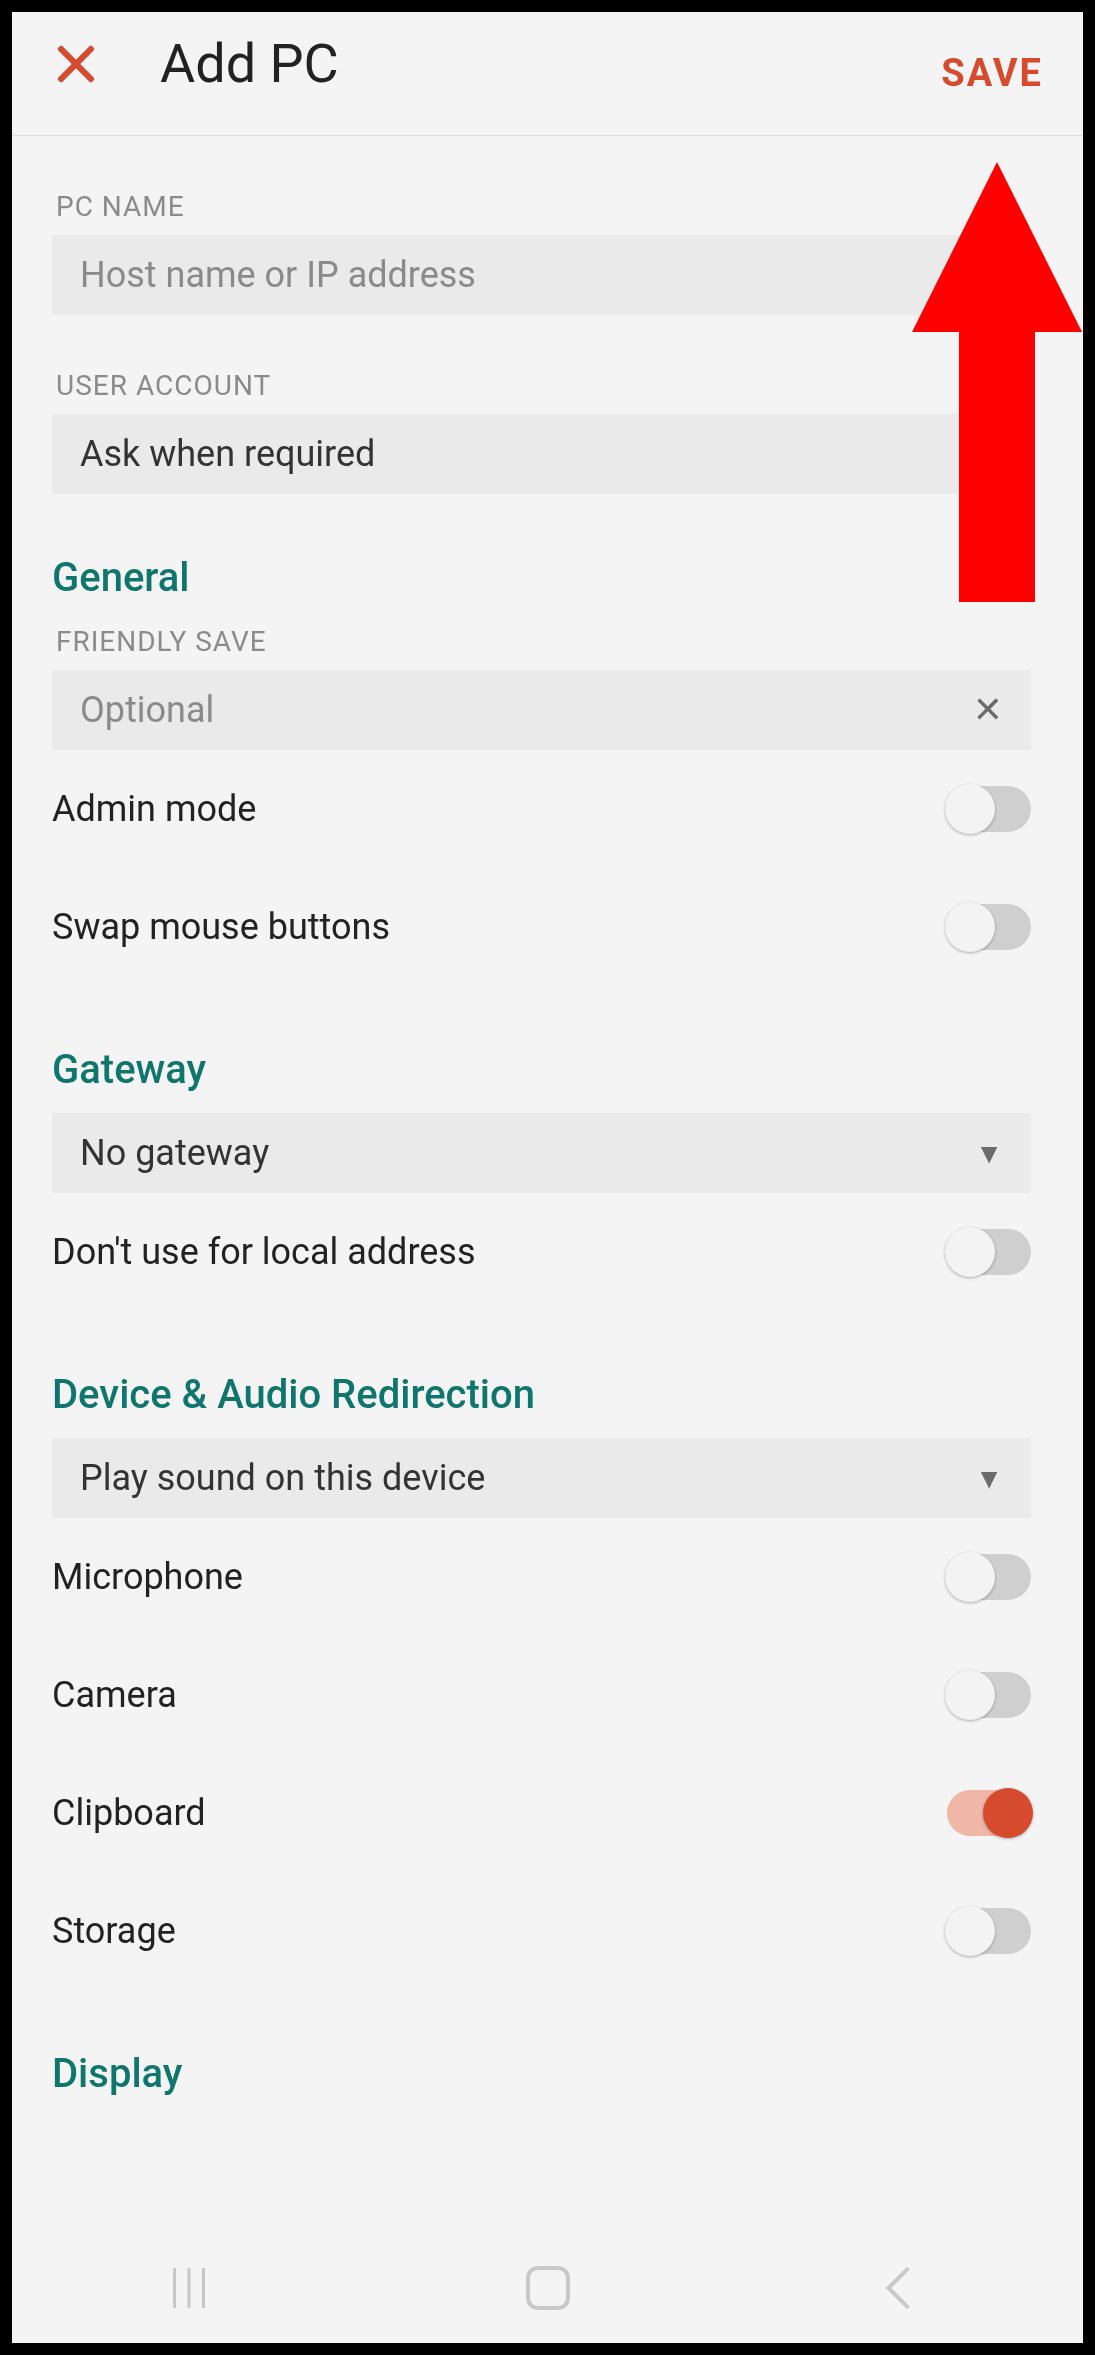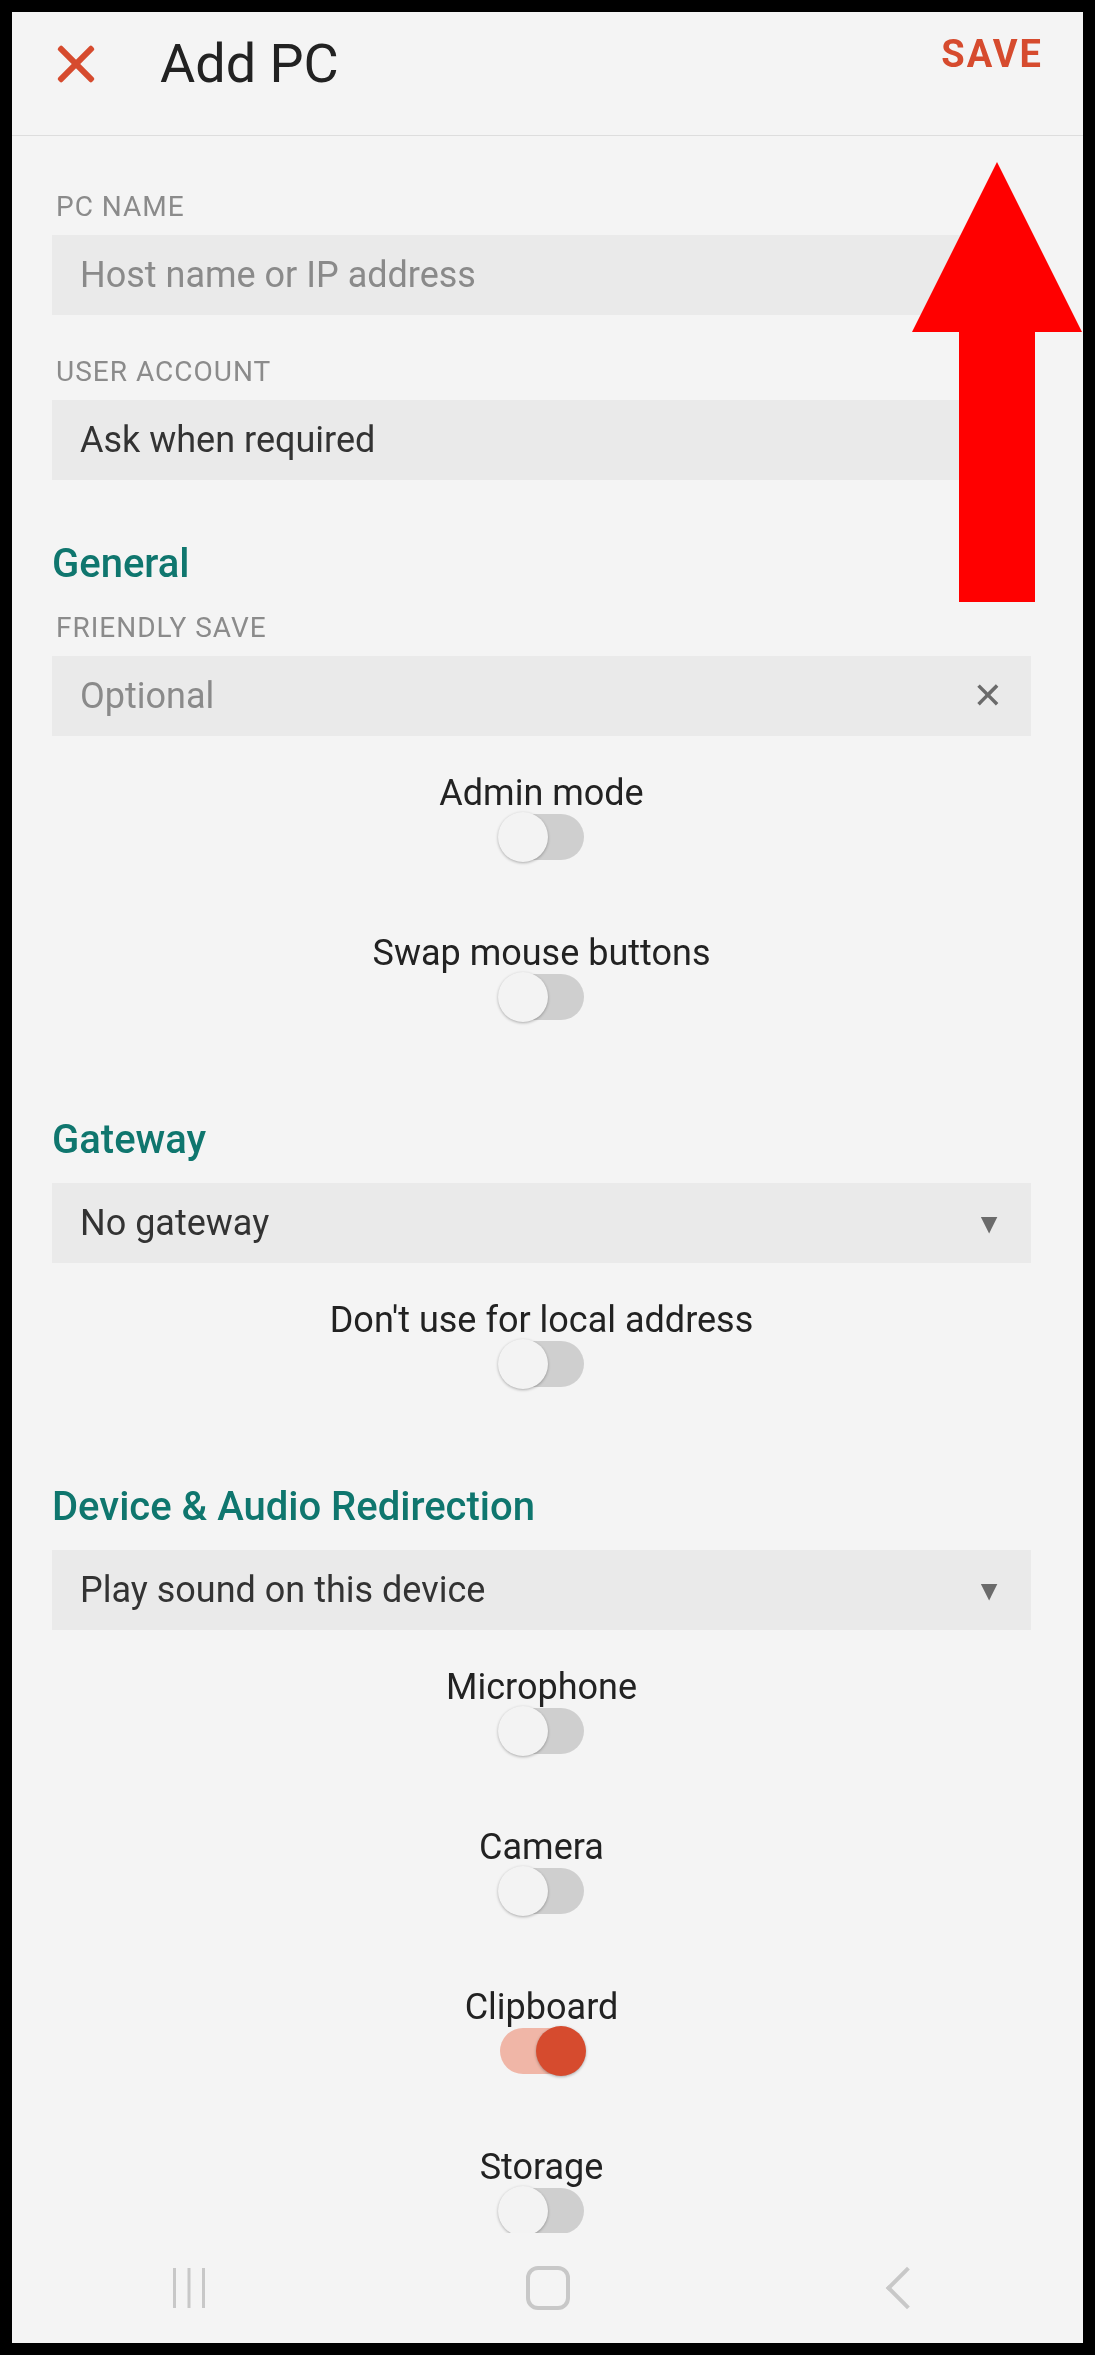--- a/index.html
+++ b/index.html
@@ -47,21 +47,21 @@
     content:""; position:absolute; top:-6px; left:6px; width:12px; height:4px;
     background:#444; border-radius:2px;
   }
   .battery::after {
     content:""; position:absolute; bottom:2px; left:2px; right:2px;
     height:46%; background:#444; border-radius:1px;
   }
 
   
   .app-header {
-    display:flex; align-items:flex-start; justify-content:space-between;
+    display:flex; align-items:flex-end; justify-content:space-between;
     padding: 20px 40px 40px 40px;
     border-bottom:1px solid #ddd;
     background:#f4f4f4;
   }
   .app-header .hleft { display:flex; align-items:center; gap:60px; }
   .close-x {
     width:48px; height:48px; position:relative; cursor:pointer;
   }
   .close-x::before, .close-x::after {
     content:""; position:absolute; left:50%; top:50%;
@@ -84,21 +84,21 @@
   .input-row.placeholder { color:#8a8a8a; }
   .input-row .clear-x, .select-row .chev {
     font-size:36px; color:#6b6b6b;
   }
   .select-row .chev { font-size:28px; }
   .section-title {
     font-size:40px; color:#0f766e; font-weight:500; margin:60px 0 20px 0;
   }
   .toggle-row {
     display:flex; align-items:center; justify-content:space-between;
-    padding:36px 0; font-size:36px; color:#222;flex-direction:column;
+    padding:36px 0; font-size:36px; color:#222;
   }
   .switch {
     width:84px; height:46px; border-radius:23px; background:#cfcfcf;
     position:relative; cursor:pointer;
   }
   .switch .knob {
     position:absolute; top:-2px; left:-2px; width:50px; height:50px;
     background:#f3f3f3; border-radius:50%;
     box-shadow:0 1px 3px rgba(0,0,0,.3);
   }
@@ -150,21 +150,21 @@
   </div>
 
   <div class="content">
 
     <div class="field-label">PC NAME</div>
     <div class="input-row placeholder">
       <span>Host name or IP address</span>
       <span class="clear-x">✕</span>
     </div>
 
-    <div class="field-label" style="margin-top:40px">USER ACCOUNT</div>
+    <div class="field-label" style="margin-top:54px">USER ACCOUNT</div>
     <div class="select-row">
       <span>Ask when required</span>
       <span class="chev">▼</span>
     </div>
 
     <div class="section-title">General</div>
 
     <div class="field-label">FRIENDLY SAVE</div>
     <div class="input-row placeholder">
       <span>Optional</span>

